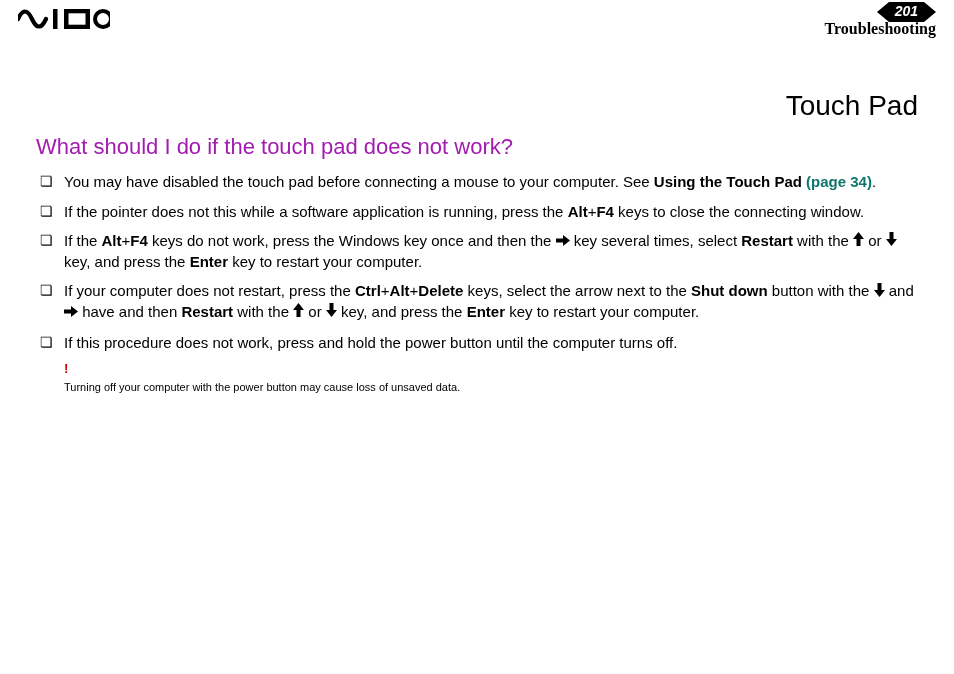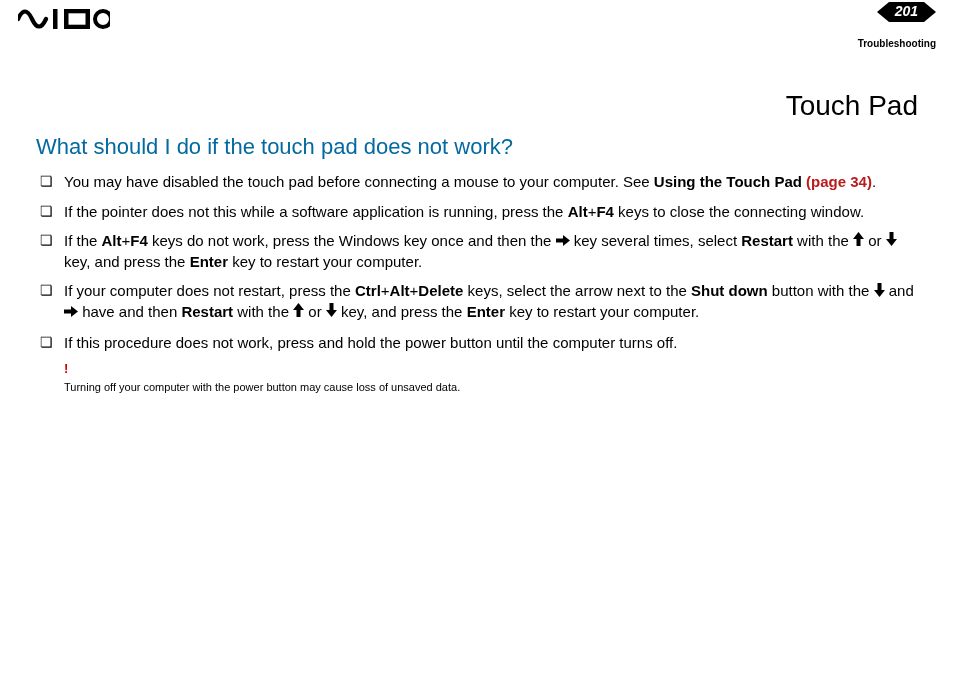--- a/index.html
+++ b/index.html
@@ -46,36 +46,37 @@
     background: #000;
     color: #fff;
     font-weight: bold;
     font-style: italic;
     font-size: 14px;
     padding: 1px 6px 2px 6px;
     line-height: 17px;
   }
   .section-label {
     position: absolute;
-    top: 38px;
+    top: 20px;
     right: 18px;
-    font-size: 10px;
+    font-size: 16px;
     font-weight: bold;
+    font-family: Liberation Serif, serif;
   }
   .content {
     padding: 50px 36px 0 36px;
   }
   h1.title {
     font-weight: normal;
     font-size: 28px;
     margin: 0 0 12px 0;
     text-align: right;
   }
   h2.subtitle {
-    color: #0369a1;
+    color: #a21caf;
     font-weight: normal;
     font-size: 22px;
     margin: 0 0 12px 0;
   }
   ul.items {
     list-style: none;
     padding: 0;
     margin: 0;
   }
   ul.items > li {
@@ -86,21 +87,21 @@
     line-height: 1.3;
   }
   ul.items > li::before {
     content: "❏";
     position: absolute;
     left: 4px;
     top: 0;
     font-size: 14px;
   }
   .bold { font-weight: bold; }
-  .link { color: #b91c1c; font-weight: bold; }
+  .link { color: #0f766e; font-weight: bold; }
   .arrow {
     display: inline-block;
     vertical-align: middle;
     position: relative;
     top: -1px;
   }
   .note {
     margin-left: 28px;
     margin-top: 6px;
   }

